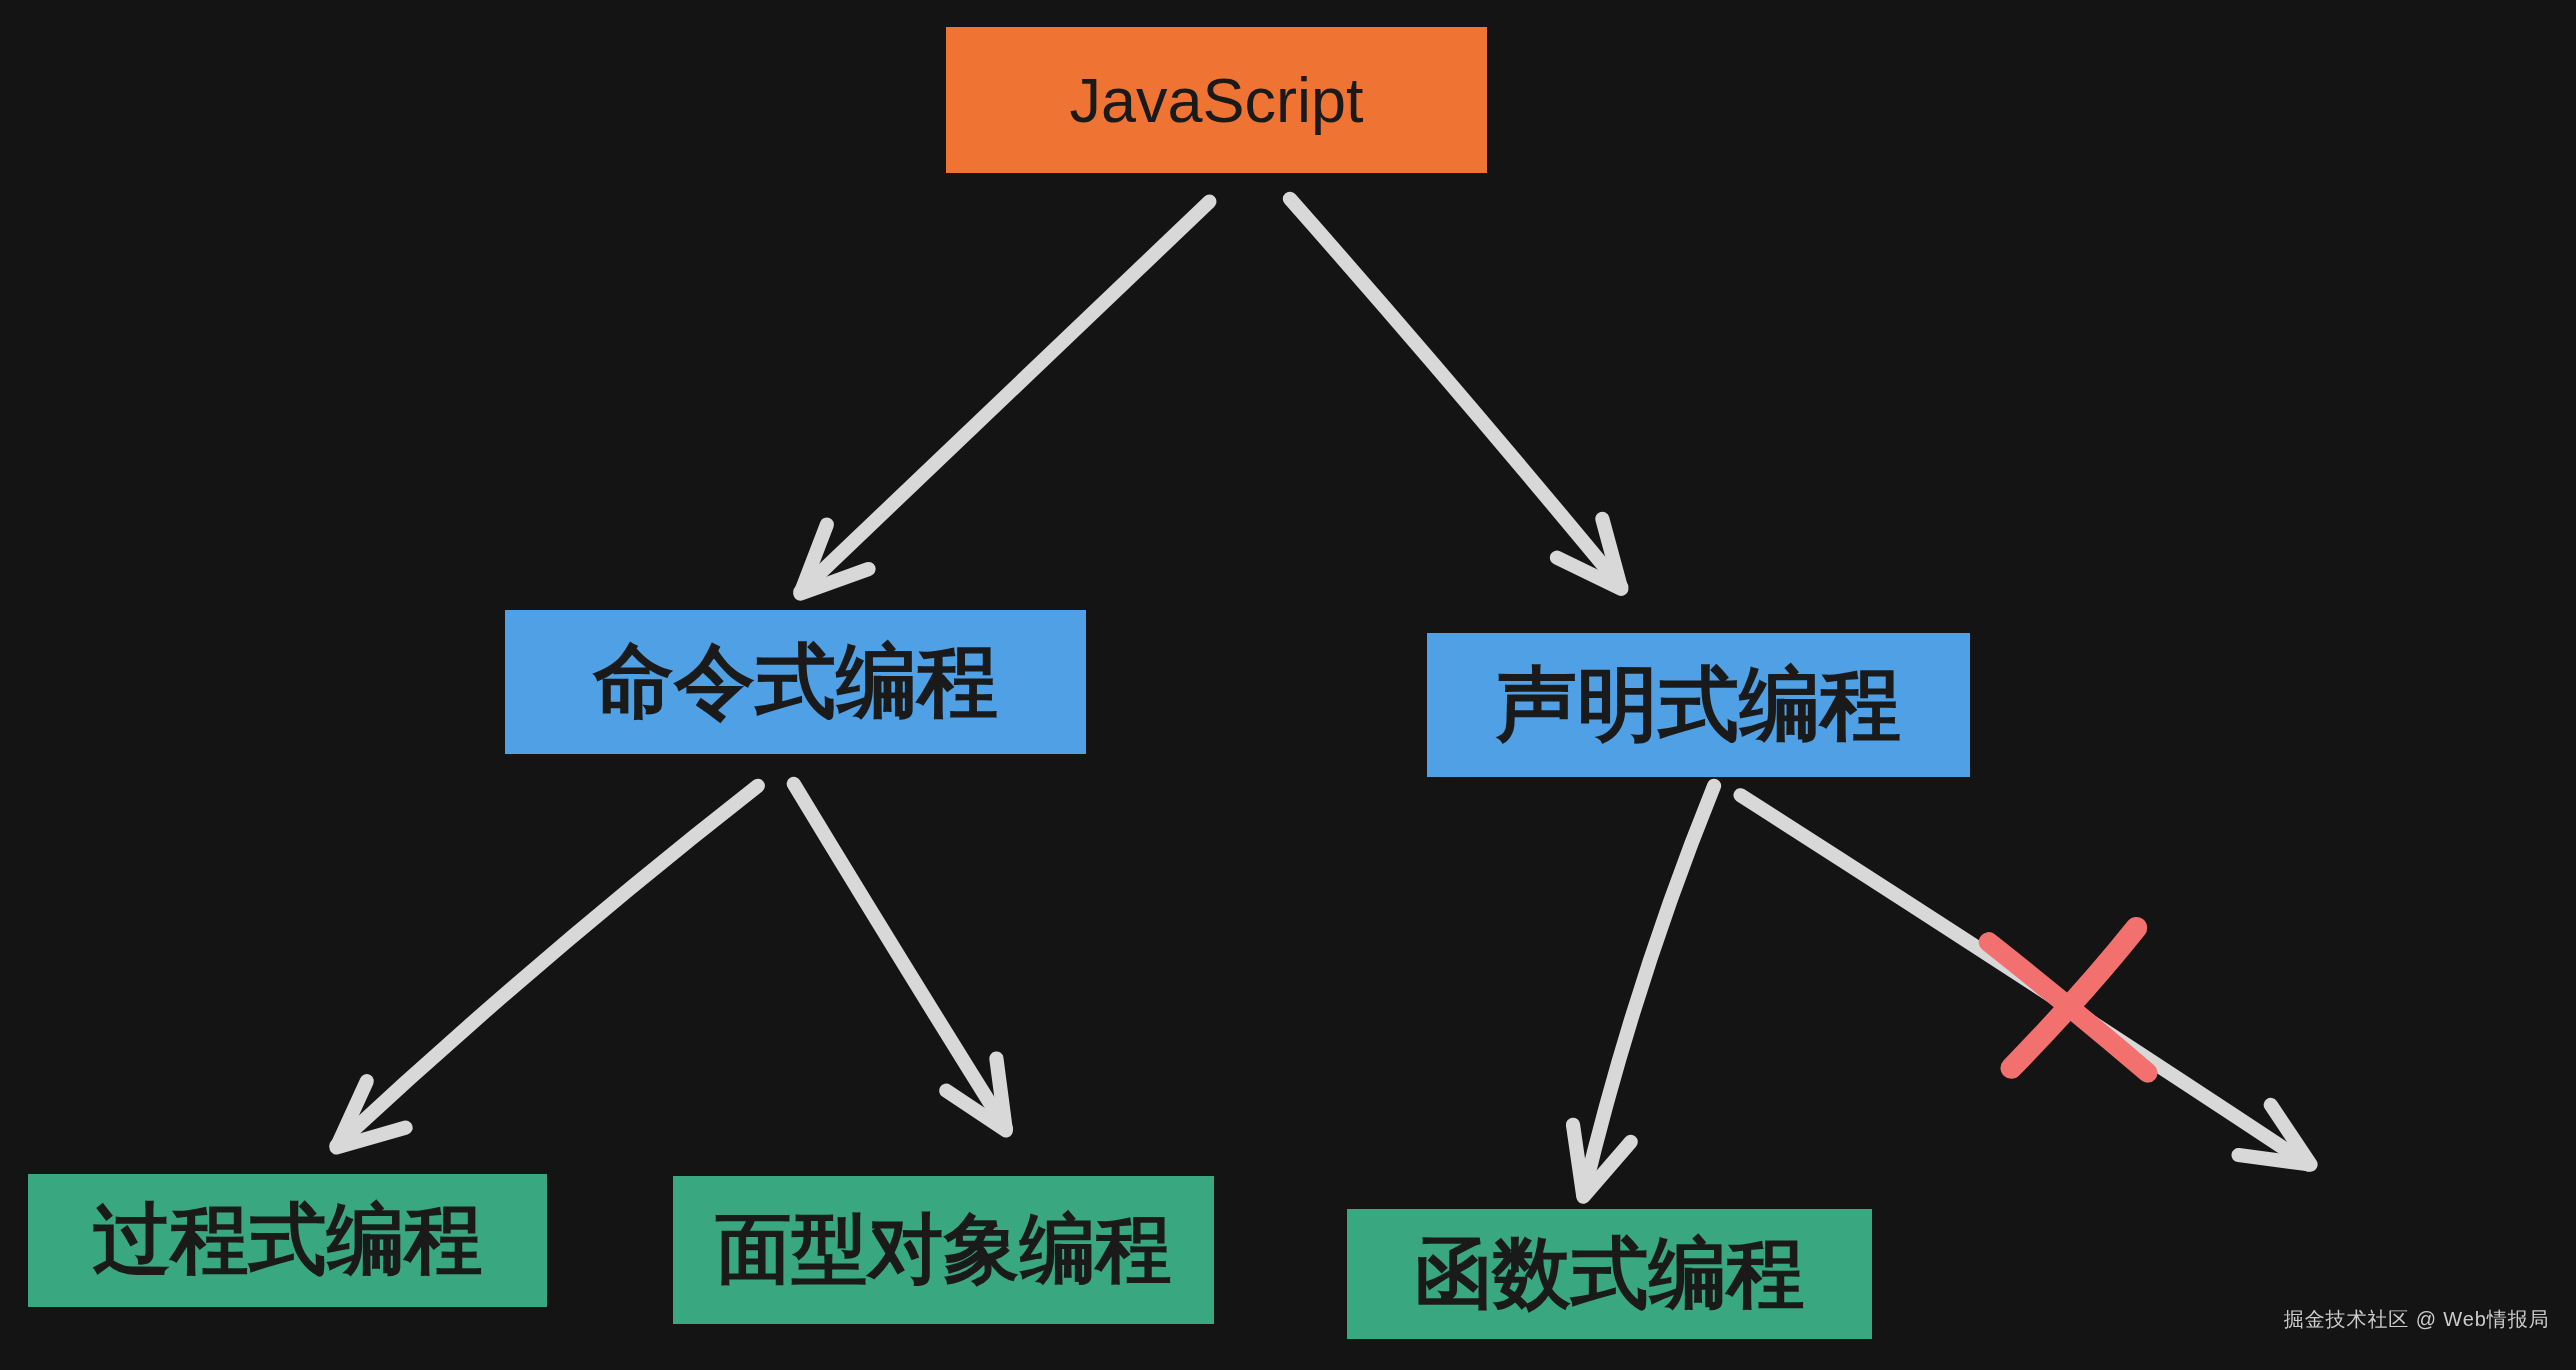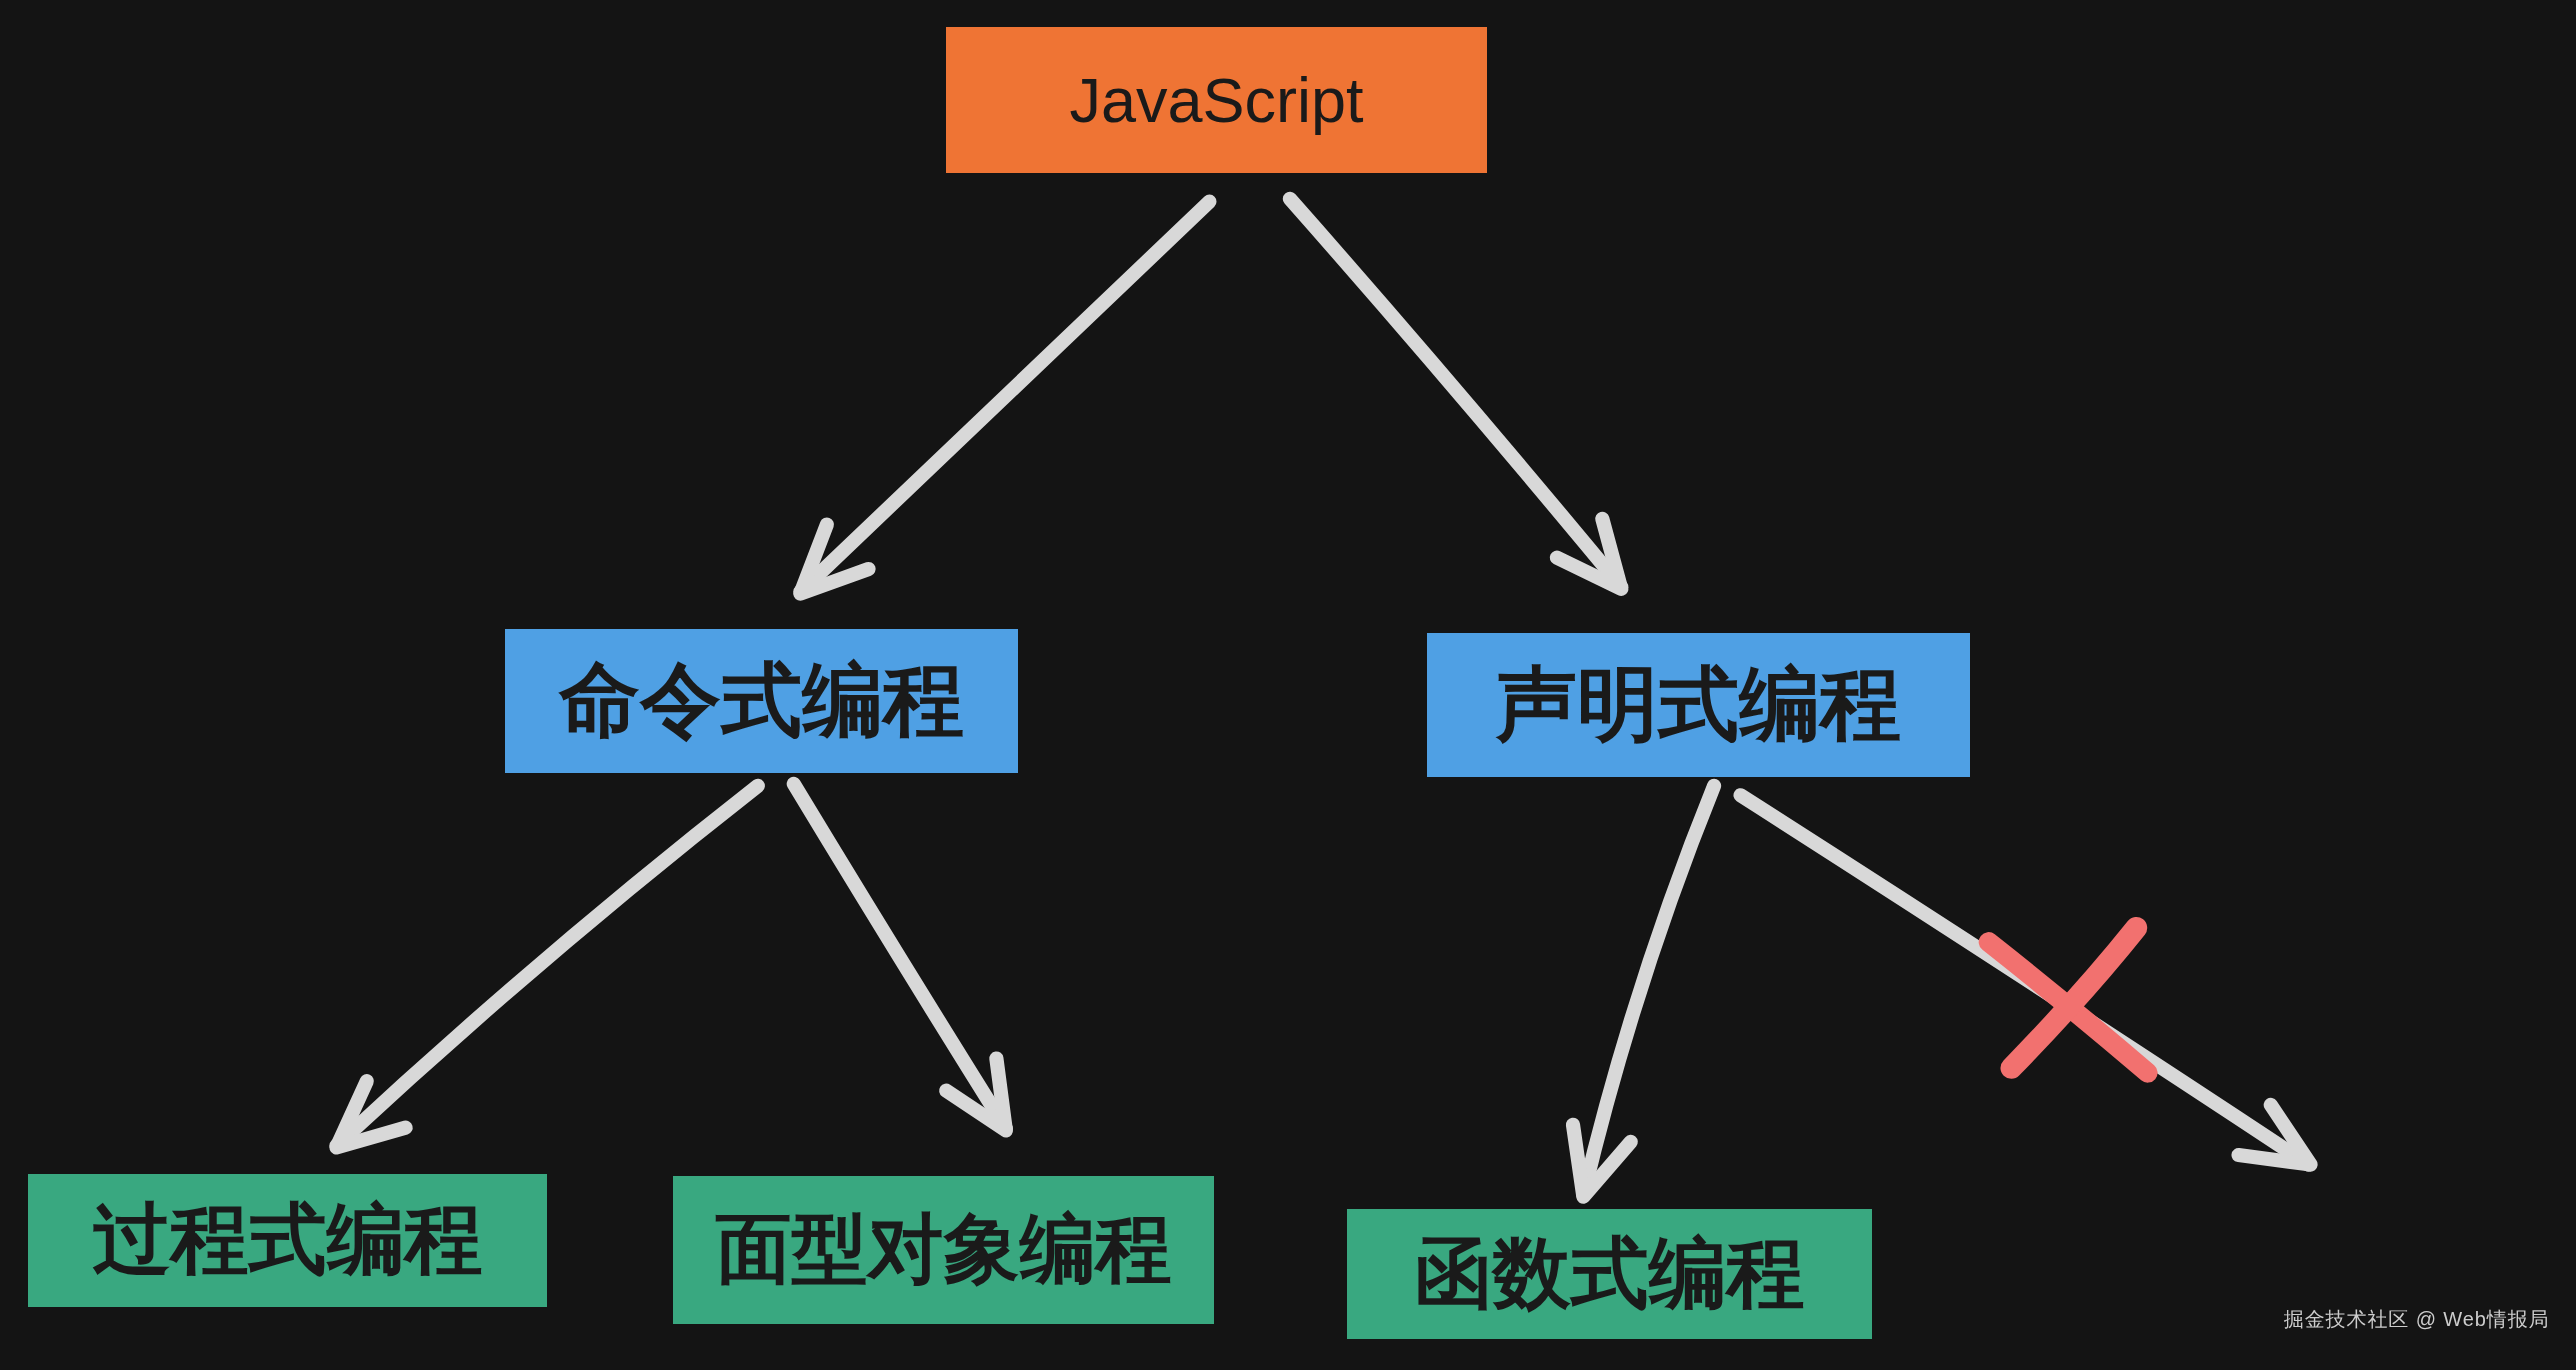--- a/index.html
+++ b/index.html
@@ -89,21 +89,21 @@
     </g>
 
     <g>
       <path class="x-stroke" stroke-width="21" d="M2100,995 Q2180,1058 2268,1133"></path>
       <path class="x-stroke" stroke-width="23" d="M2256,980 Q2200,1050 2124,1128"></path>
     </g>
   </svg>
 
   <div class="node node-root" style="left:946px; top:26.5px; width:541px; height:146px;">JavaScript</div>
 
-  <div class="node node-branch" style="left:505px; top:629px; width:513px; height:144px;">命令式编程</div>
+  <div class="node node-branch" style="left:505px; top:610px; width:581px; height:144px;">命令式编程</div>
 
   <div class="node node-branch" style="left:1427px; top:633px; width:543px; height:144px;">声明式编程</div>
 
   <div class="node node-leaf" style="left:28px; top:1174px; width:519px; height:133px;">过程式编程</div>
 
   <div class="node node-leaf" style="left:1347px; top:1209px; width:525px; height:130px;">函数式编程</div>
 
   <div class="node node-leaf" style="left:673px; top:1176px; width:541px; height:148px; font-size:76px;">面型对象编程</div>
 
 

